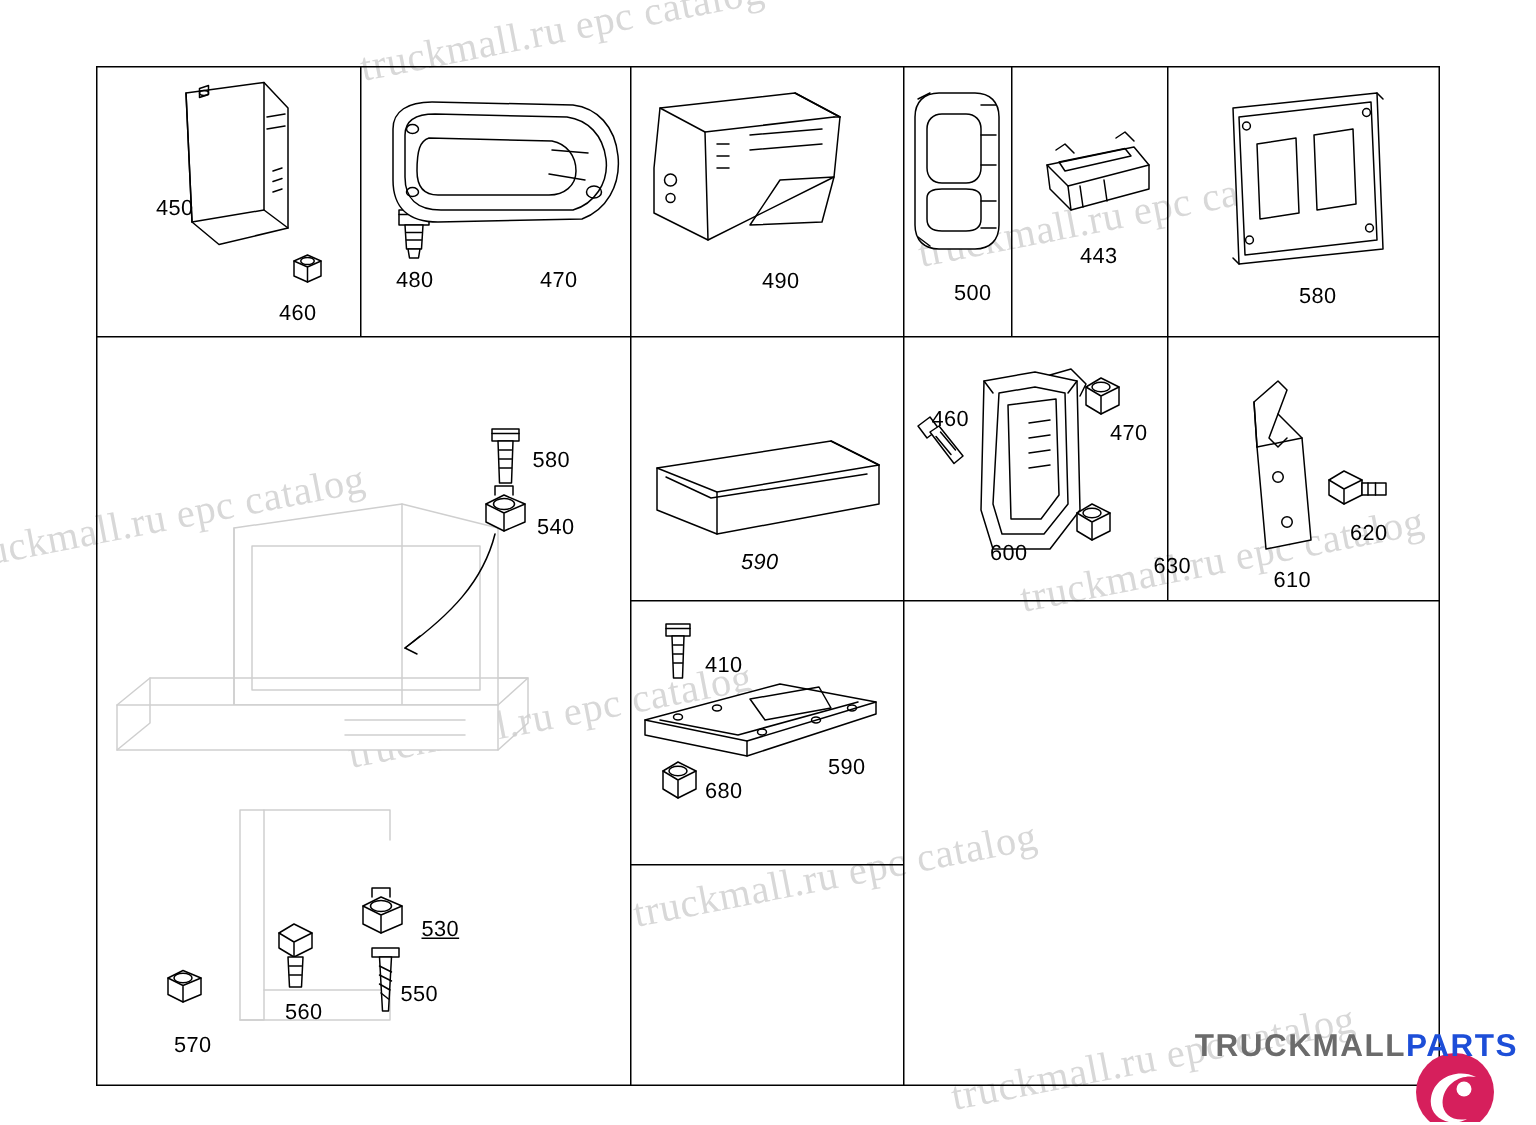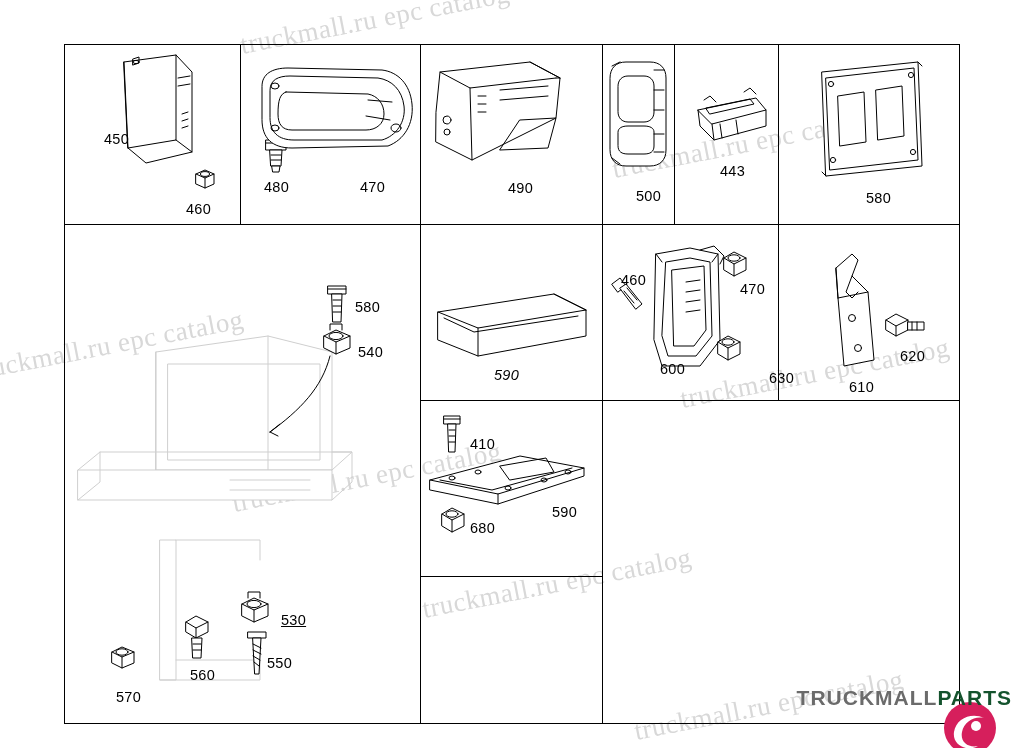--- a/index.html
+++ b/index.html
@@ -82,21 +82,21 @@
     position: absolute;
     right: 8px;
     top: 8px;
     font-family: "Liberation Sans", sans-serif;
     font-size: 21px;
     font-weight: bold;
     letter-spacing: 1px;
     color: #6b6b6b;
     white-space: nowrap;
   }
-  .logo-text .accent { color: #14532d; }
+  .logo-text .accent { color: #1d4ed8; }
 </style>
 </head>
 <body>
 
 <div id="sheet">
 
   <div class="wm wm-1">truckmall.ru epc catalog</div>
   <div class="wm wm-2">truckmall.ru epc catalog</div>
   <div class="wm wm-3">truckmall.ru epc catalog</div>
   <div class="wm wm-4">truckmall.ru epc catalog</div>

